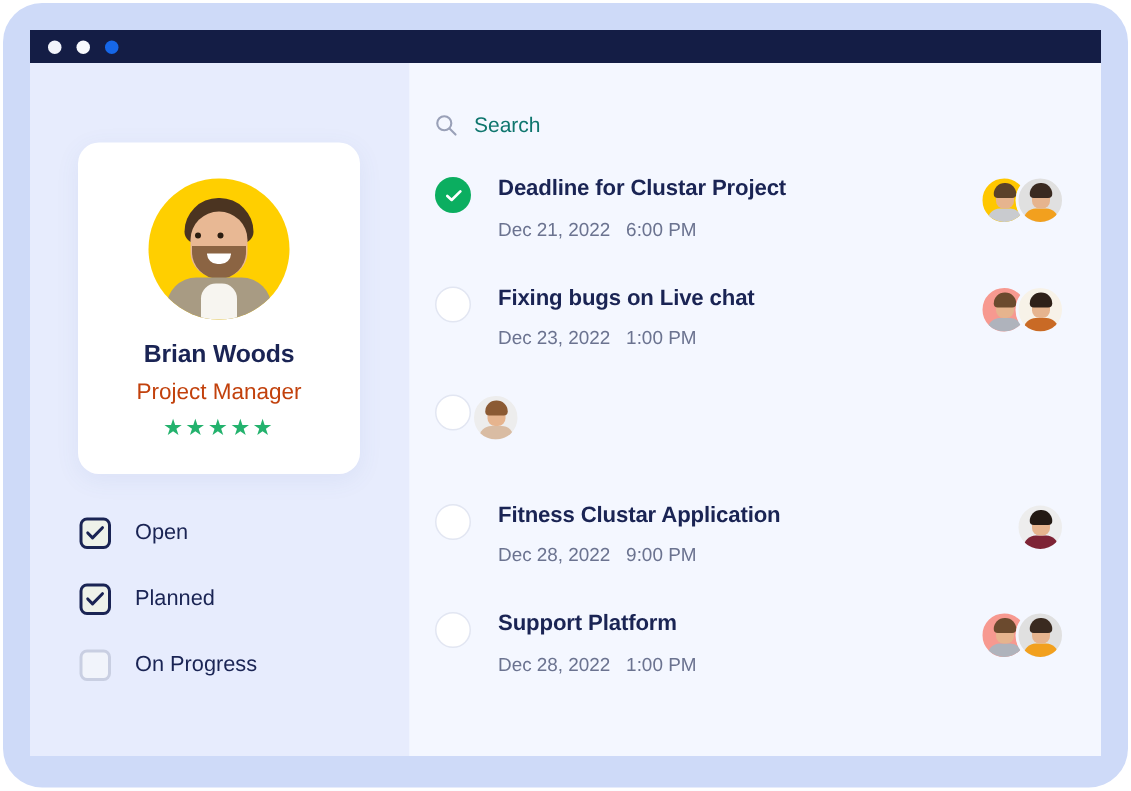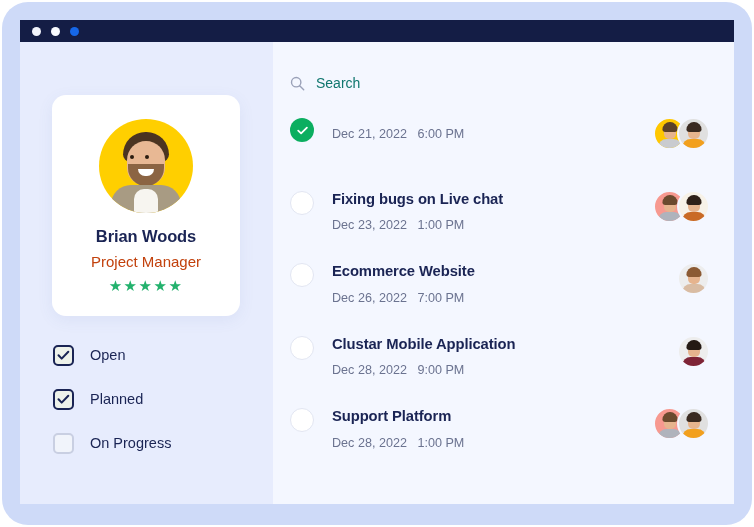--- a/index.html
+++ b/index.html
@@ -433,20 +433,21 @@
         </div>
 
         <div class="task-list">
             <div class="task-row">
               <span class="status-circle done">
                 <svg width="13" height="11" viewBox="0 0 13 11" aria-hidden="true">
                   <path d="M2.2 5.6 L5.1 8.3 L10.9 2.6" fill="none" stroke="#ffffff" stroke-width="1.8" stroke-linecap="round" stroke-linejoin="round"></path>
                 </svg>
               </span>
               <div class="task-text">
+                <div class="task-title">Deadline for Clustar Project</div>
                 <div class="task-meta">Dec 21, 2022   6:00 PM</div>
               </div>
               <div class="task-avatars">
                 <span class="mini-av" style="background: rgb(255, 199, 0);">
                   <span class="mb" style="background:#C9CBCF"></span>
                   <span class="ms"></span>
                   <span class="mh" style="background:#5B4129"></span>
                 </span>
                 <span class="mini-av" style="background: rgb(224, 224, 224);">
                   <span class="mb" style="background:#F2A01E"></span>
@@ -469,36 +470,32 @@
                 </span>
                 <span class="mini-av" style="background: rgb(247, 242, 232);">
                   <span class="mb" style="background:#C96A25"></span>
                   <span class="ms"></span>
                   <span class="mh" style="background:#2E2018"></span>
                 </span>
               </div>
             </div>
             <div class="task-row">
               <span class="status-circle todo"></span>
-              <div class="task-text">
-                <div class="task-title">Ecommerce Website</div>
-                <div class="task-meta">Dec 26, 2022   7:00 PM</div>
-              </div>
               <div class="task-avatars">
                 <span class="mini-av" style="background: rgb(237, 237, 237);">
                   <span class="mb" style="background:#D9BCA3"></span>
                   <span class="ms"></span>
                   <span class="mh" style="background:#8B5A33"></span>
                 </span>
               </div>
             </div>
             <div class="task-row">
               <span class="status-circle todo"></span>
               <div class="task-text">
-                <div class="task-title">Clustar Mobile Application</div>
+                <div class="task-title">Fitness Clustar Application</div>
                 <div class="task-meta">Dec 28, 2022   9:00 PM</div>
               </div>
               <div class="task-avatars">
                 <span class="mini-av" style="background: rgb(237, 237, 237);">
                   <span class="mb" style="background:#7E2436"></span>
                   <span class="ms"></span>
                   <span class="mh" style="background:#241A14"></span>
                 </span>
               </div>
             </div>

